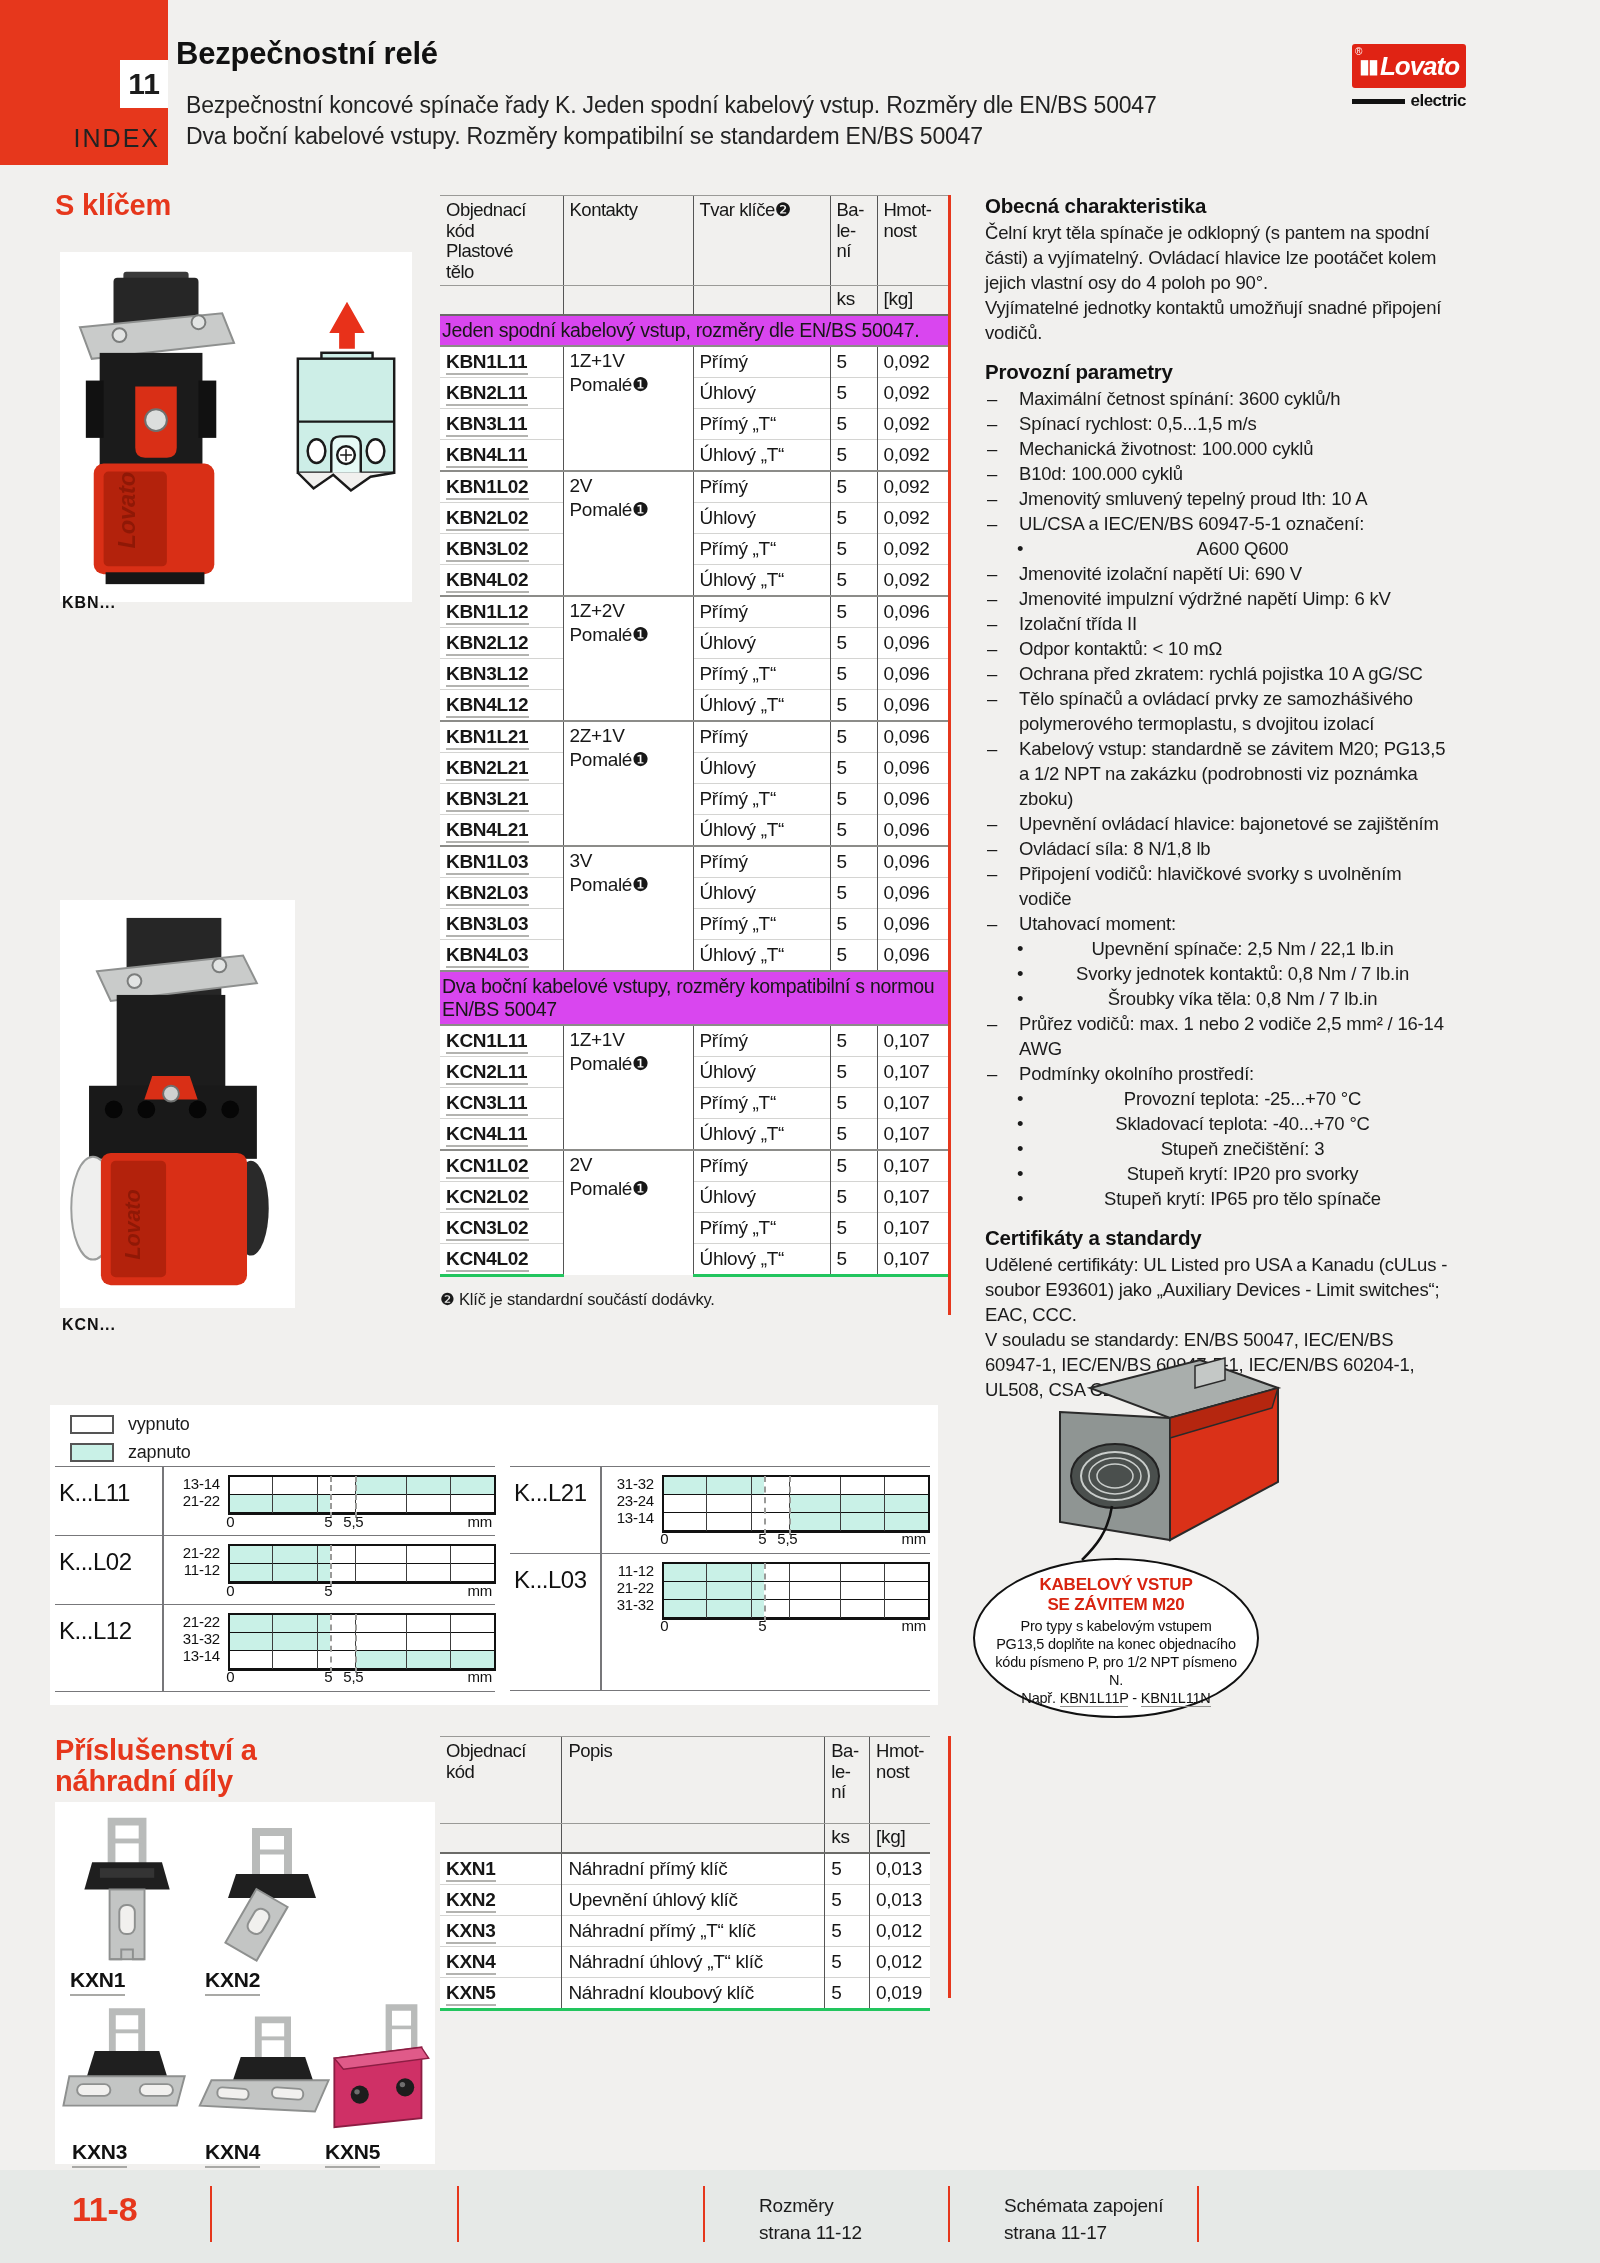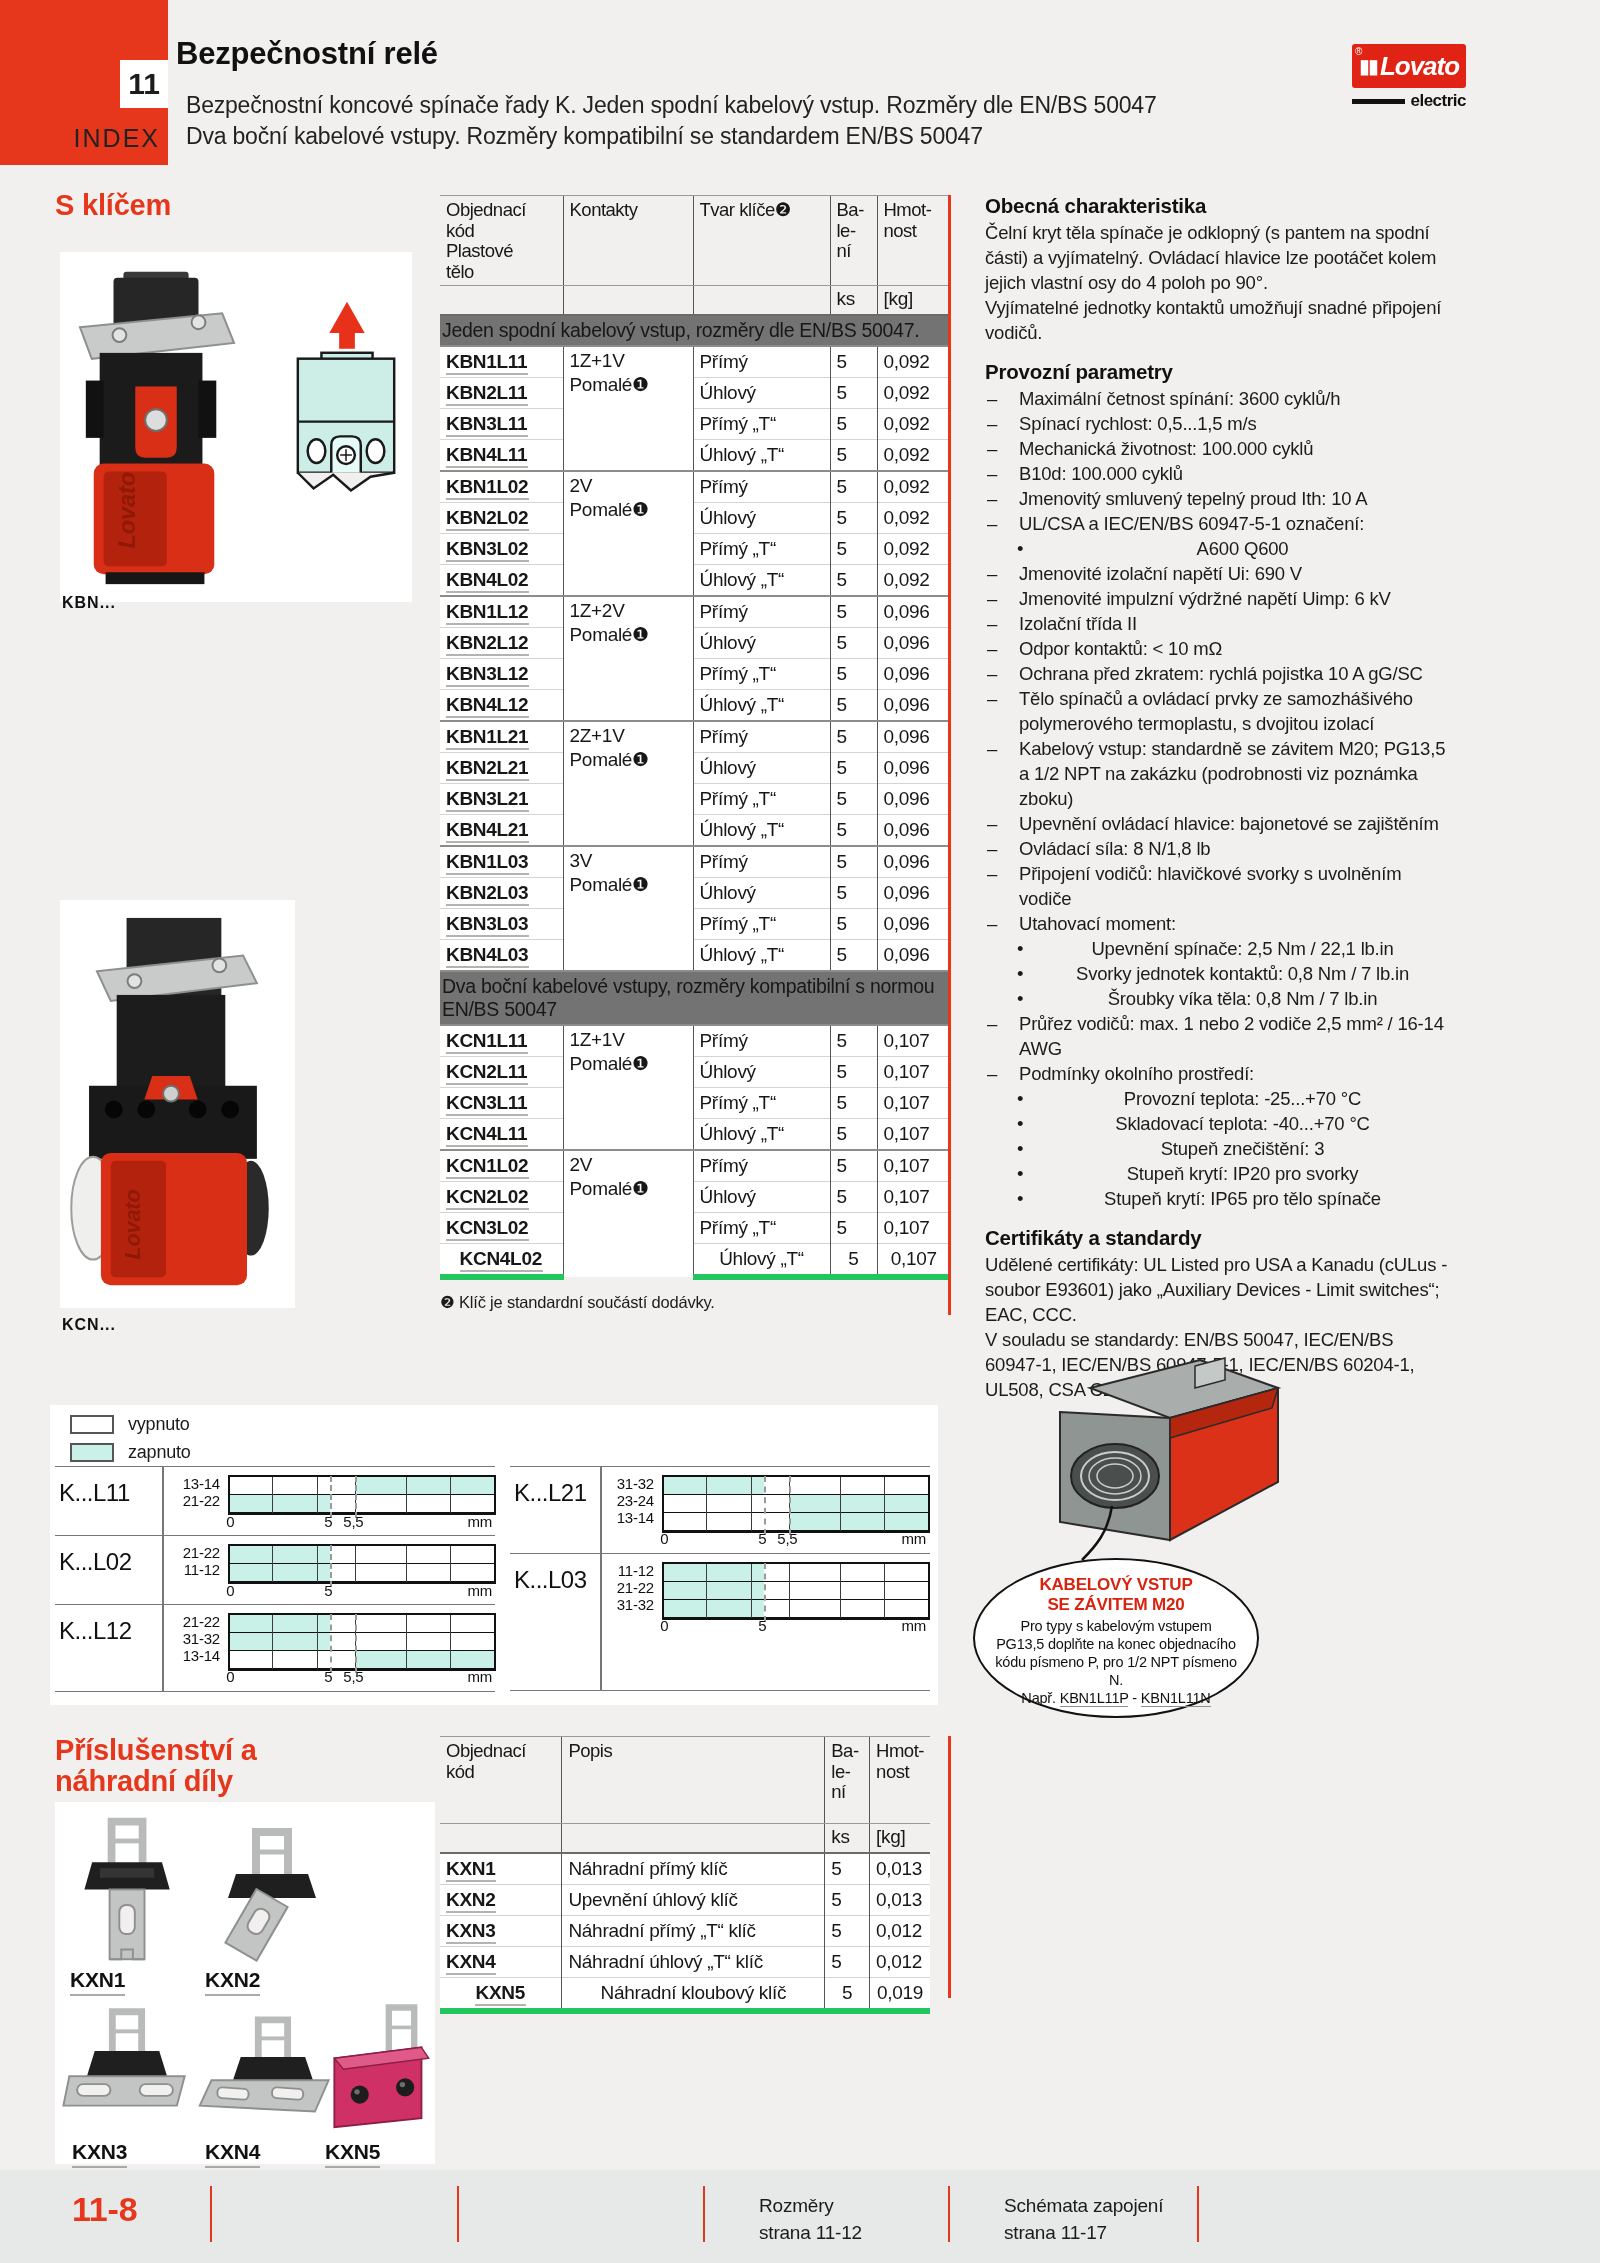--- a/index.html
+++ b/index.html
@@ -28,25 +28,25 @@
   .kxn-label{position:absolute;font-size:21px;font-weight:bold;color:#111;border-bottom:2px solid #a9a9a6;padding-bottom:2px;}
   
   .tablewrap{position:absolute;}
   table.otab{border-collapse:collapse;table-layout:fixed;font-size:19px;letter-spacing:-0.3px;}
   .otab th,.otab td{padding:2px 6px;text-align:left;vertical-align:top;font-weight:normal;}
   .otab thead tr:first-child th{height:80px;font-size:18.5px;line-height:1.12;white-space:pre-line;
         border-top:1.5px solid #9a9a97;border-bottom:1px solid #9a9a97;vertical-align:top;padding-top:4px;letter-spacing:-0.5px;}
   .otab thead tr.units th{height:24px;font-size:19px;border-bottom:2.5px solid #6b6b68;}
   .otab tr>*:nth-child(n+2){border-left:1.5px solid #555;}
   .otab tbody td{background:#fff;height:26px;line-height:25px;}
-  .otab tr.section td{background:#737373;border-top:2px solid #8c8c89;border-bottom:2px solid #8c8c89;
+  .otab tr.section td{background:#d946ef;border-top:2px solid #8c8c89;border-bottom:2px solid #8c8c89;
         white-space:pre-line;font-size:19.5px;padding:3px 2px;line-height:1.18;height:auto;}
   .otab tbody tr:not(.section):not(.gfirst) td{border-top:1px solid #d4d4d2;}
   .otab tbody tr.gfirst td{border-top:2px solid #8c8c89;}
-  .otab tbody tr:last-child td{border-bottom:6px solid #22c55e;text-align:center;}
+  .otab tbody tr:last-child td{border-bottom:3px solid #22c55e;}
   .otab td.code span{font-weight:bold;border-bottom:2.5px solid #b3b3b0;padding:0 1px 1px 0;}
   .otab td.contacts{white-space:pre-line;line-height:1.25;}
   .fnotes{margin-top:12px;width:510px;}
   .fnote{font-size:16.5px;line-height:21px;padding-left:24px;text-indent:-24px;color:#1b1b1b;}
   .red-rule{position:absolute;width:2.5px;background:#e6371c;}
   
   .rightcol{position:absolute;left:985px;top:194px;width:465px;}
   .rhead{font-weight:bold;font-size:20.5px;margin:0 0 2px 0;color:#111;}
   .rhead.mt{margin-top:15px;}
   .rline{font-size:18.5px;line-height:25px;color:#1b1b1b;}

